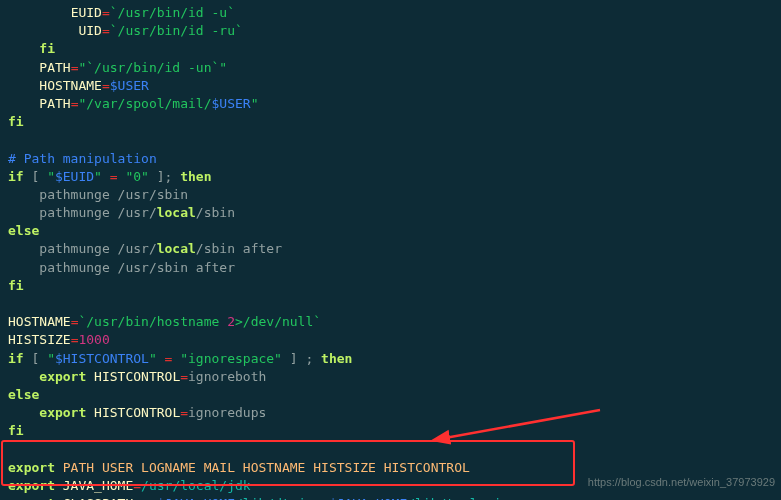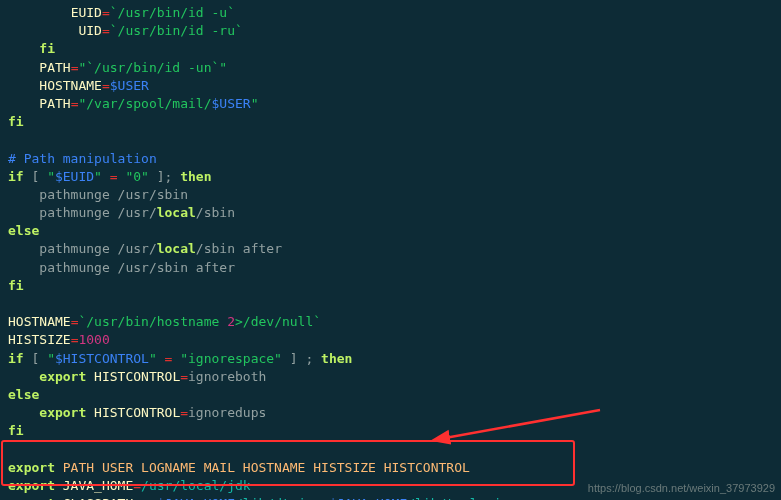--- a/index.html
+++ b/index.html
@@ -41,21 +41,21 @@
     position: absolute;
     left: 430px;
     top: 408px;
     width: 180px;
     height: 40px;
     pointer-events: none;
   }
   .watermark {
     position: absolute;
     right: 6px;
-    bottom: 4px;
+    bottom: 10px;
     font-size: 11px;
     color: #6a7a7a;
     font-family: Arial, sans-serif;
   }
   pre { margin: 0; font-family: inherit; }
 </style>
 </head>
 <body>
 
 <div class="editor">

